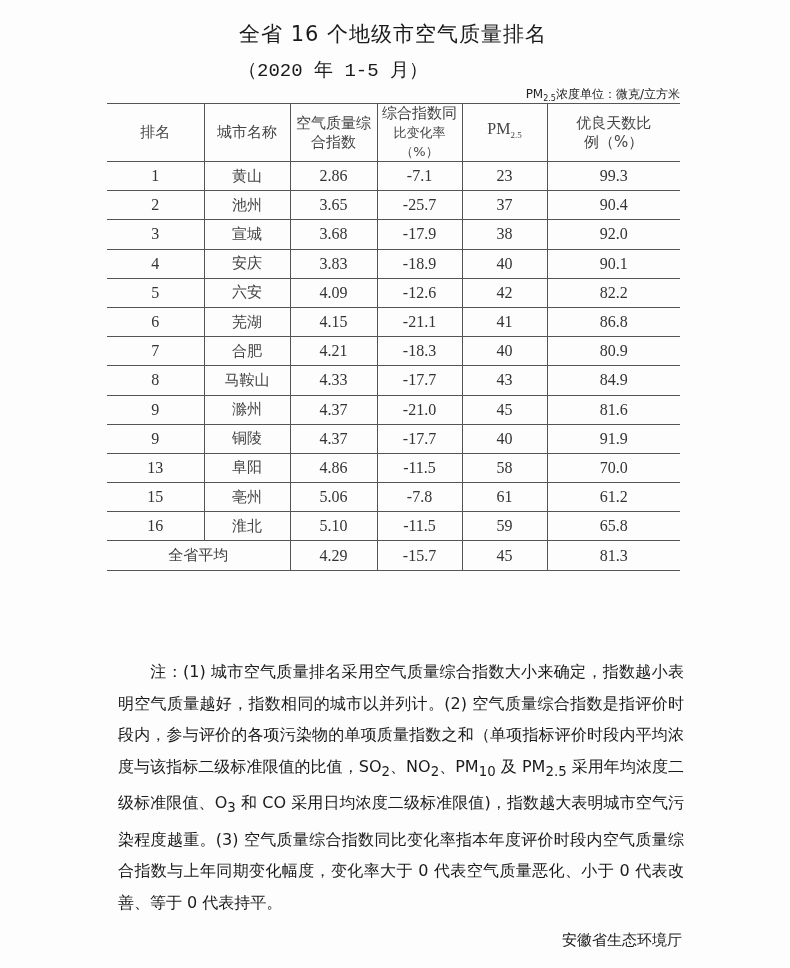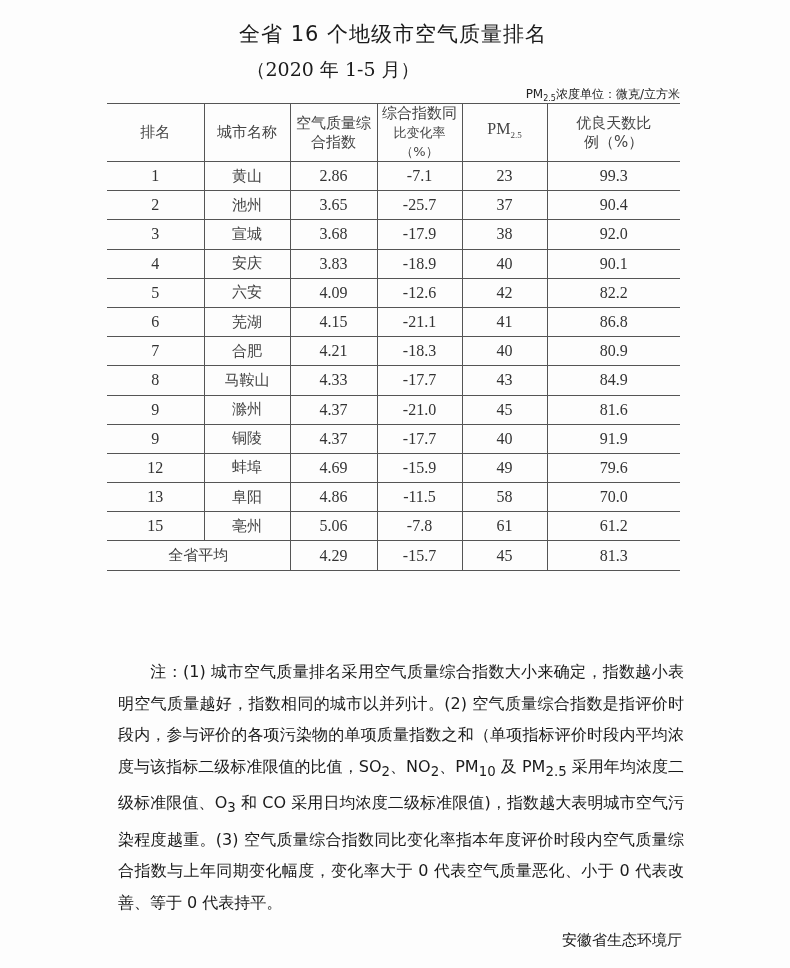--- a/index.html
+++ b/index.html
@@ -7,21 +7,21 @@
     width: 790px; height: 968px; background: #fdfdfd; position: relative; overflow: hidden;
     font-family: "DejaVu Serif", "Liberation Serif", serif; color: #222;
   }
   .title {
     position: absolute; top: 20px; left: 0; width: 786px; text-align: center;
     font-family: "DejaVu Sans", "Liberation Sans", sans-serif;
     font-size: 21px; letter-spacing: 1px; color: #1a1a1a;
   }
   .subtitle {
     position: absolute; top: 57px; left: 0; width: 666px; text-align: center;
-    font-size: 19px; color: #1a1a1a;
+    font-size: 19px; color: #1a1a1a; font-family: Liberation Mono, monospace;
   }
   .unit {
     position: absolute; top: 86px; right: 110px;
     font-family: "DejaVu Sans", "Liberation Sans", sans-serif;
     font-size: 12px; color: #222;
   }
   .unit sub { font-size: 8px; }
   table {
     position: absolute; top: 103px; left: 107px; width: 573px;
     border-collapse: collapse; table-layout: fixed;
@@ -157,42 +157,42 @@
       </tr>
     <tr>
         <td>9</td>
         <td class="city">铜陵</td>
         <td>4.37</td>
         <td>-17.7</td>
         <td>40</td>
         <td>91.9</td>
       </tr>
     <tr>
-        <td>12</td>
-        <td class="city">蚌埠</td>
-        <td>4.69</td>
-        <td>-15.9</td>
-        <td>49</td>
-        <td>79.6</td>
-      </tr>
-    <tr>
         <td>13</td>
         <td class="city">阜阳</td>
         <td>4.86</td>
         <td>-11.5</td>
         <td>58</td>
         <td>70.0</td>
       </tr>
     <tr>
         <td>15</td>
         <td class="city">亳州</td>
         <td>5.06</td>
         <td>-7.8</td>
         <td>61</td>
         <td>61.2</td>
+      </tr>
+    <tr>
+        <td>16</td>
+        <td class="city">淮北</td>
+        <td>5.10</td>
+        <td>-11.5</td>
+        <td>59</td>
+        <td>65.8</td>
       </tr>
     <tr>
       <td colspan="2" class="avg-label">全省平均</td>
       <td>4.29</td>
       <td>-15.7</td>
       <td>45</td>
       <td>81.3</td>
     </tr>
   </tbody>
 </table>

